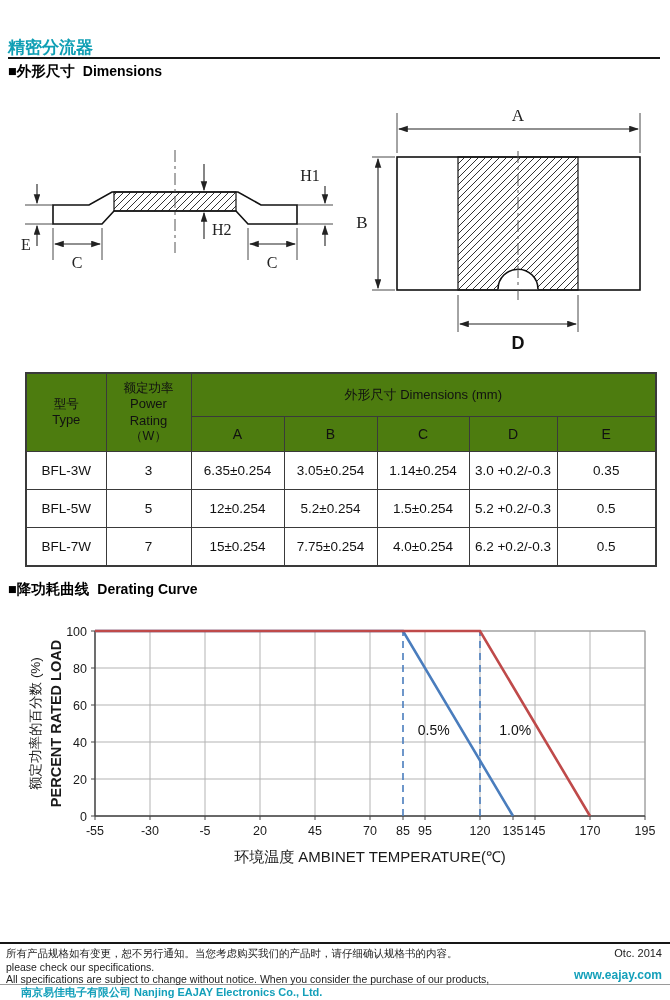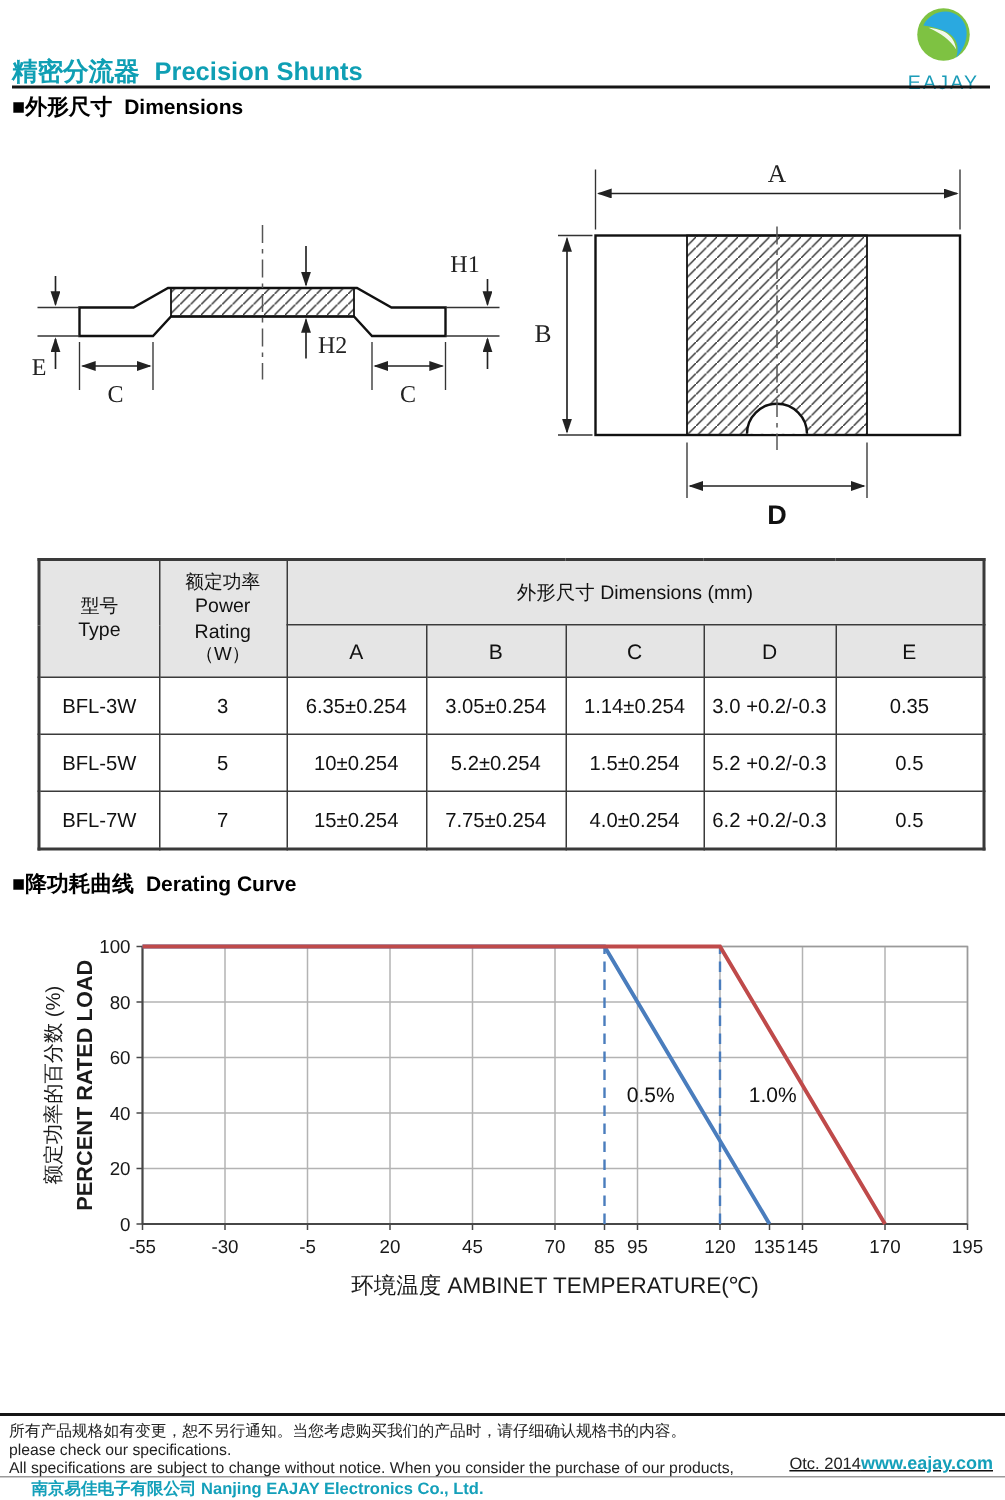--- a/index.html
+++ b/index.html
@@ -24,21 +24,21 @@
   #diag-top{position:absolute;top:95px;left:345px;}
   .dim-serif{font-family:"Liberation Serif",serif;font-size:16px;fill:#222;}
   .dim-serif-lg{font-family:"Liberation Serif",serif;font-size:17px;fill:#222;}
   .dim-sans-bold{font-family:"Liberation Sans",sans-serif;font-size:18px;font-weight:bold;fill:#111;}
 
   
   .spec-table{position:absolute;top:372px;left:25px;border-collapse:collapse;table-layout:fixed;
               width:630px;text-align:center;}
   .spec-table th,.spec-table td{border:1px solid #3a3a3a;padding:0 2px;}
   .spec-table{border:2px solid #3a3a3a;}
-  .spec-table thead th{background:#e5e5e5;font-weight:normal;}
+  .spec-table thead th{background:#4d7c0f;font-weight:normal;}
   .hz{font-size:12.5px;line-height:1.25;}
   .he{font-size:13px;line-height:1.25;}
   .dims-span{font-size:13px;height:42px;}
   .subcol{font-size:14px;height:34px;}
   .spec-table tbody td{font-size:13.5px;height:37px;background:#fff;}
 
   
   #derating-chart{position:absolute;top:606px;left:25px;}
   .tick{font-size:12.5px;fill:#1a1a1a;font-family:"Liberation Sans",sans-serif;}
   .slabel{font-size:14px;fill:#111;font-family:"Liberation Sans",sans-serif;}
@@ -47,41 +47,32 @@
   .ylab-en{font-size:14.5px;font-weight:bold;fill:#1a1a1a;font-family:"Liberation Sans",sans-serif;}
 
   
   .footer{position:absolute;top:942px;left:0;width:670px;height:43px;border-top:2px solid #161616;
           border-bottom:1px solid #9a9a9a;box-sizing:border-box;padding:3px 8px 2px 6px;
           display:flex;justify-content:space-between;}
   .f-left{display:flex;flex-direction:column;justify-content:space-between;}
   .f-zh{font-size:10.5px;color:#222;}
   .f-en{font-size:10.5px;color:#222;}
   .f-co{font-size:11px;font-weight:bold;color:#14a0ba;padding-left:15px;}
-  .f-right{display:flex;justify-content:space-between;align-items:flex-end;text-decoration:underline;}
+  .f-right{display:flex;flex-direction:column;justify-content:space-between;align-items:flex-end;}
   .f-date{font-size:11px;color:#222;}
   .f-site{font-size:12px;font-weight:bold;color:#14a0ba;}
 </style>
 </head>
 <body>
 
 <div class="page">
 
-  <div class="logo">
-    <svg width="40" height="40" viewBox="0 0 40 40">
-      <circle cx="20" cy="20" r="17.5" fill="#7ec242"></circle>
-      <path d="M6.5,14 C11,4.5 23.5,1.5 31,8.5 C38,15.5 36.5,26.5 28.5,35.5 C32,24 26,16.5 6.5,14 Z" fill="#2aa9e0"></path>
-      <path d="M10,15.5 C20,16.5 27,20 28.5,30 C24,23 18,19 10,15.5 Z" fill="#ffffff" opacity="0.9"></path>
-    </svg>
-    <div class="logo-text">EAJAY</div>
-  </div>
 
   <div class="title-row">
     <span class="title-zh">精密分流器</span>
-    <span class="title-en">Precision Shunts</span>
   </div>
   <div class="hrule"></div>
 
   <div class="sec-head" id="sec1">
     <span class="zh">■外形尺寸</span>
     <span class="en">Dimensions</span>
   </div>
 
   <svg id="diag-side" width="320" height="195" viewBox="0 0 320 195">
     <defs>
@@ -194,21 +185,21 @@
         <td>3</td>
         <td>6.35±0.254</td>
         <td>3.05±0.254</td>
         <td>1.14±0.254</td>
         <td>3.0 +0.2/-0.3</td>
         <td>0.35</td>
       </tr>
       <tr>
         <td>BFL-5W</td>
         <td>5</td>
-        <td>10±0.254</td>
+        <td>12±0.254</td>
         <td>5.2±0.254</td>
         <td>1.5±0.254</td>
         <td>5.2 +0.2/-0.3</td>
         <td>0.5</td>
       </tr>
       <tr>
         <td>BFL-7W</td>
         <td>7</td>
         <td>15±0.254</td>
         <td>7.75±0.254</td>

